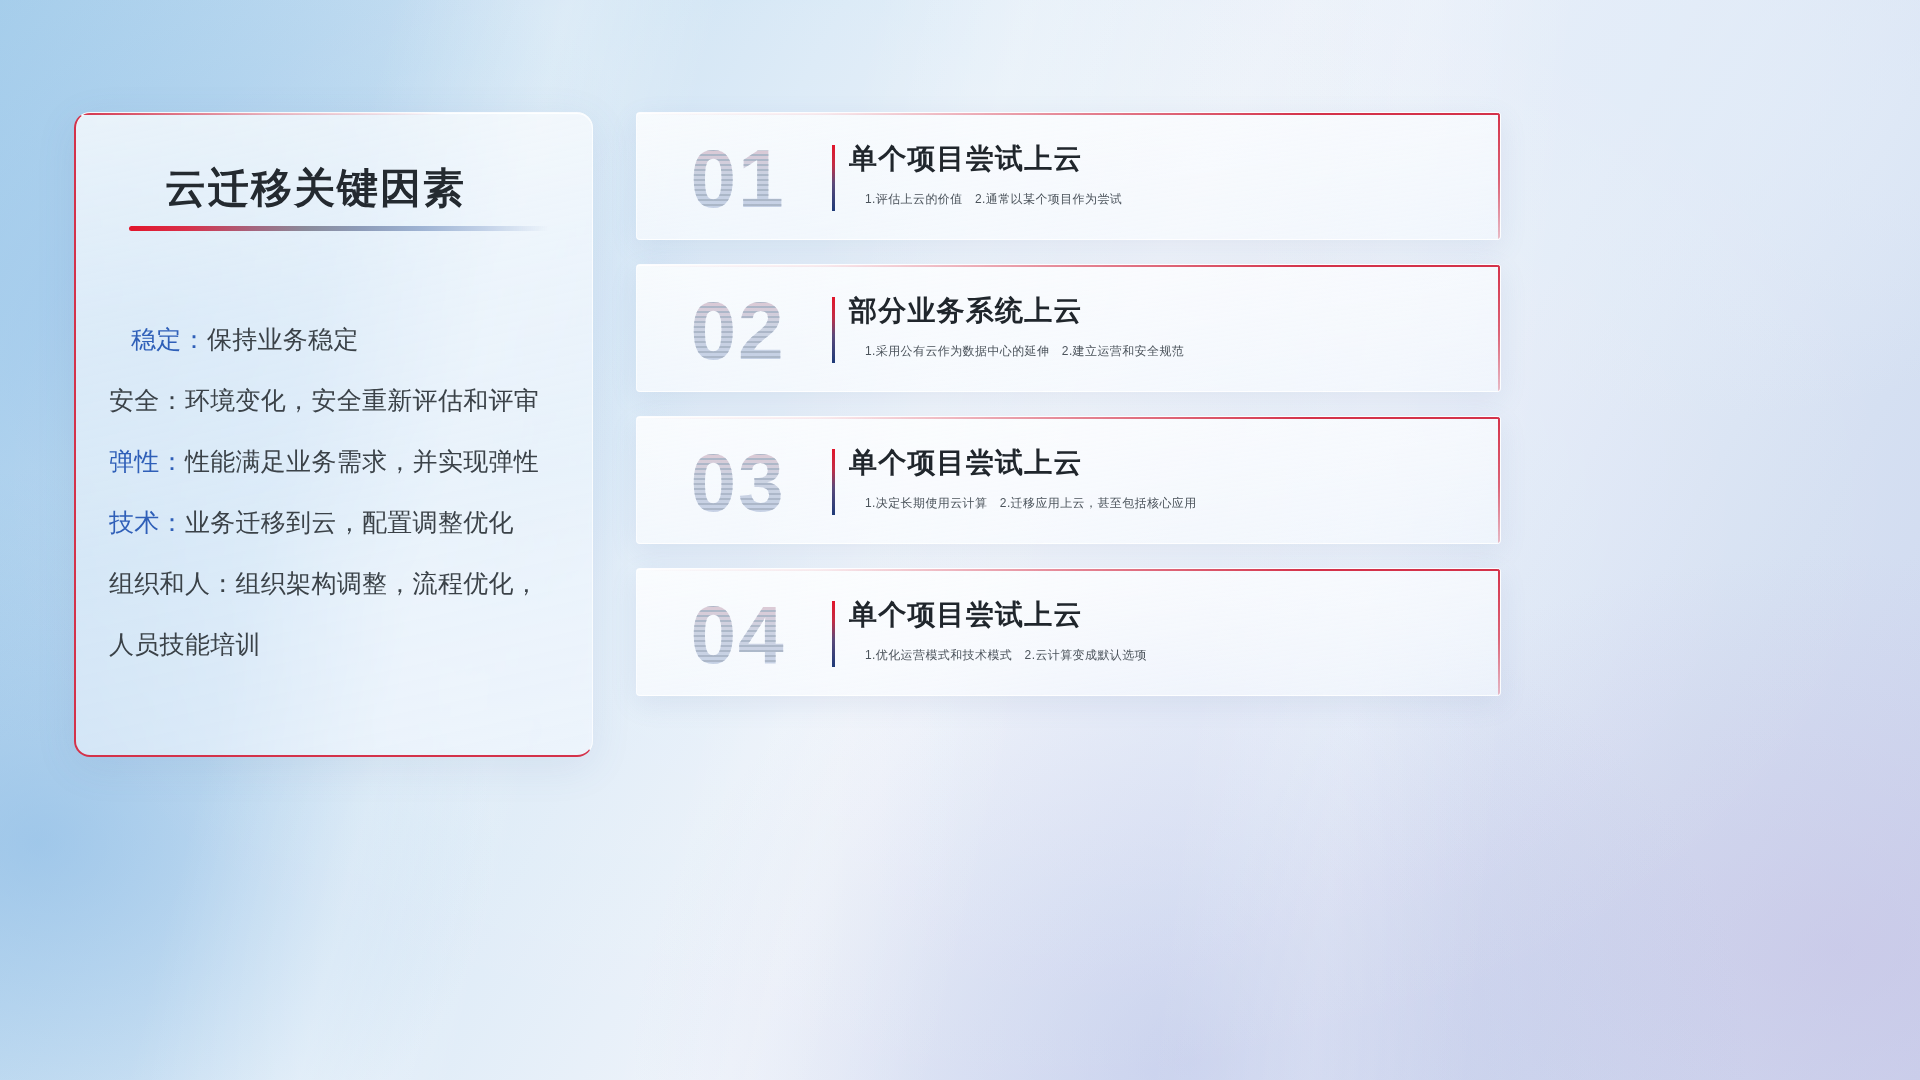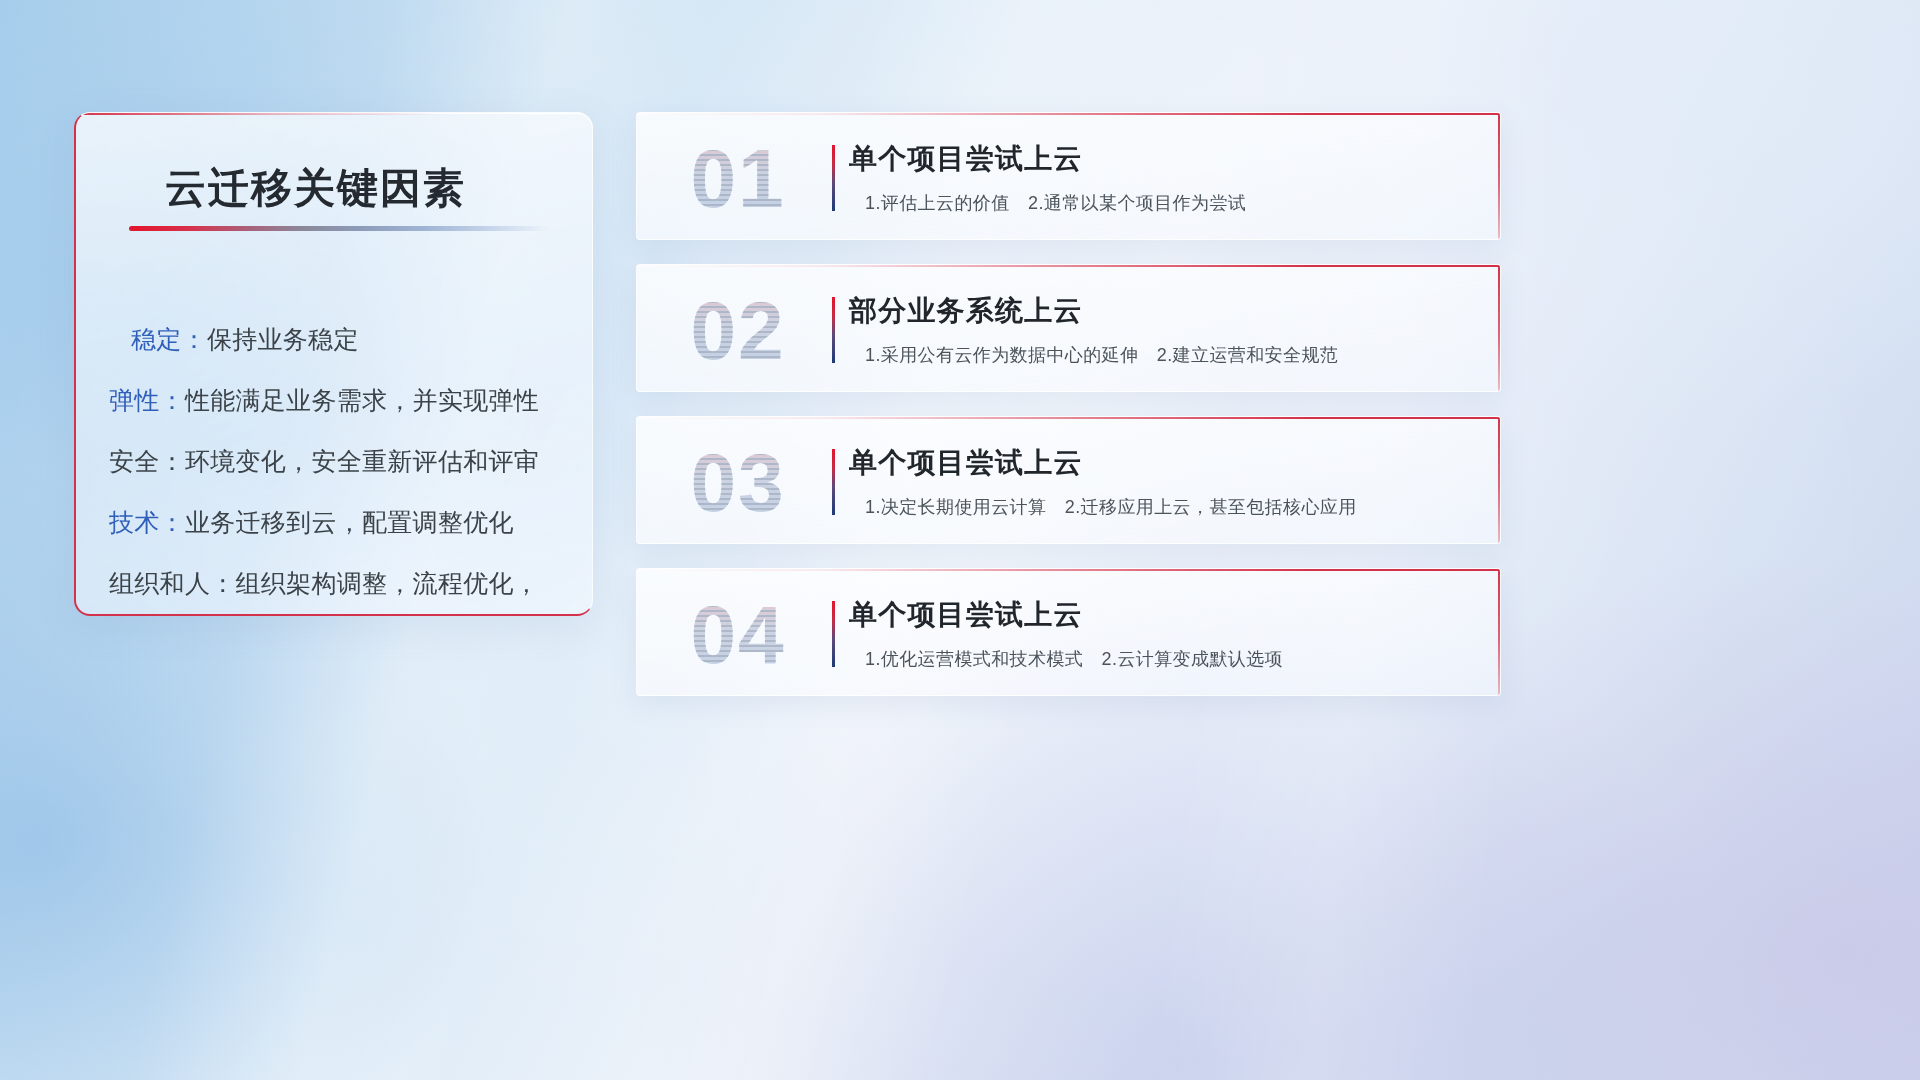--- a/index.html
+++ b/index.html
@@ -33,21 +33,21 @@
   #vign {
     position:absolute; inset:0;
     background:radial-gradient(ellipse 1400px 900px at 50% 45%, rgba(255,255,255,0.18) 0%, rgba(255,255,255,0) 70%);
     pointer-events:none;
   }
 
   
   #left-panel {
     position:absolute;
     left:74px; top:112px;
-    width:519px; height:504px;
+    width:519px; height:645px;
     border-radius:16px;
     background:linear-gradient(168deg, rgba(255,255,255,0.74) 0%, rgba(250,252,255,0.62) 30%, rgba(246,250,255,0.52) 60%, rgba(243,248,255,0.60) 100%);
     border:1px solid rgba(255,255,255,0.72);
     border-left:2px solid #d4324a;
     border-bottom:2px solid #d4324a;
     box-shadow:0 10px 40px rgba(90,120,170,0.10), inset 0 1px 0 rgba(255,255,255,0.9);
     backdrop-filter:blur(2px);
     overflow:hidden;
   }
   #left-panel::after{
@@ -145,21 +145,21 @@
     left:212px; top:27px;
     font-size:28px;
     font-weight:bold;
     color:#20262c;
     letter-spacing:1.2px;
     white-space:nowrap;
   }
   .card-desc {
     position:absolute;
     left:228px; top:78px;
-    font-size:18px;
+    font-size:12px;
     color:#4b535b;
     letter-spacing:0.4px;
     white-space:nowrap;
   }
 </style>
 </head>
 <body>
 
 <div id="stage">
 
@@ -168,22 +168,22 @@
 
   <div id="left-panel">
 
     <div id="panel-title">云迁移关键因素</div>
 
     <div id="title-rule"></div>
 
     <div id="panel-body">
 
     <div class="body-line"><span style="color: rgb(47, 95, 184); margin-left: 22px;">稳定：</span><span>保持业务稳定</span></div>
+        <div class="body-line"><span style="color: rgb(59, 66, 72);">安全：</span><span>环境变化，安全重新评估和评审</span></div>
         <div class="body-line"><span style="color: rgb(47, 95, 184);">弹性：</span><span>性能满足业务需求，并实现弹性</span></div>
-        <div class="body-line"><span style="color: rgb(59, 66, 72);">安全：</span><span>环境变化，安全重新评估和评审</span></div>
         <div class="body-line"><span style="color: rgb(47, 95, 184);">技术：</span><span>业务迁移到云，配置调整优化</span></div>
         <div class="body-line"><span style="color: rgb(59, 66, 72);">组织和人：</span><span>组织架构调整，流程优化，</span></div>
         <div class="body-line"><span>人员技能培训</span></div>
       </div>
   </div>
 
   <div id="cards">
 
   <div class="card">
         <div class="card-num">01</div>

